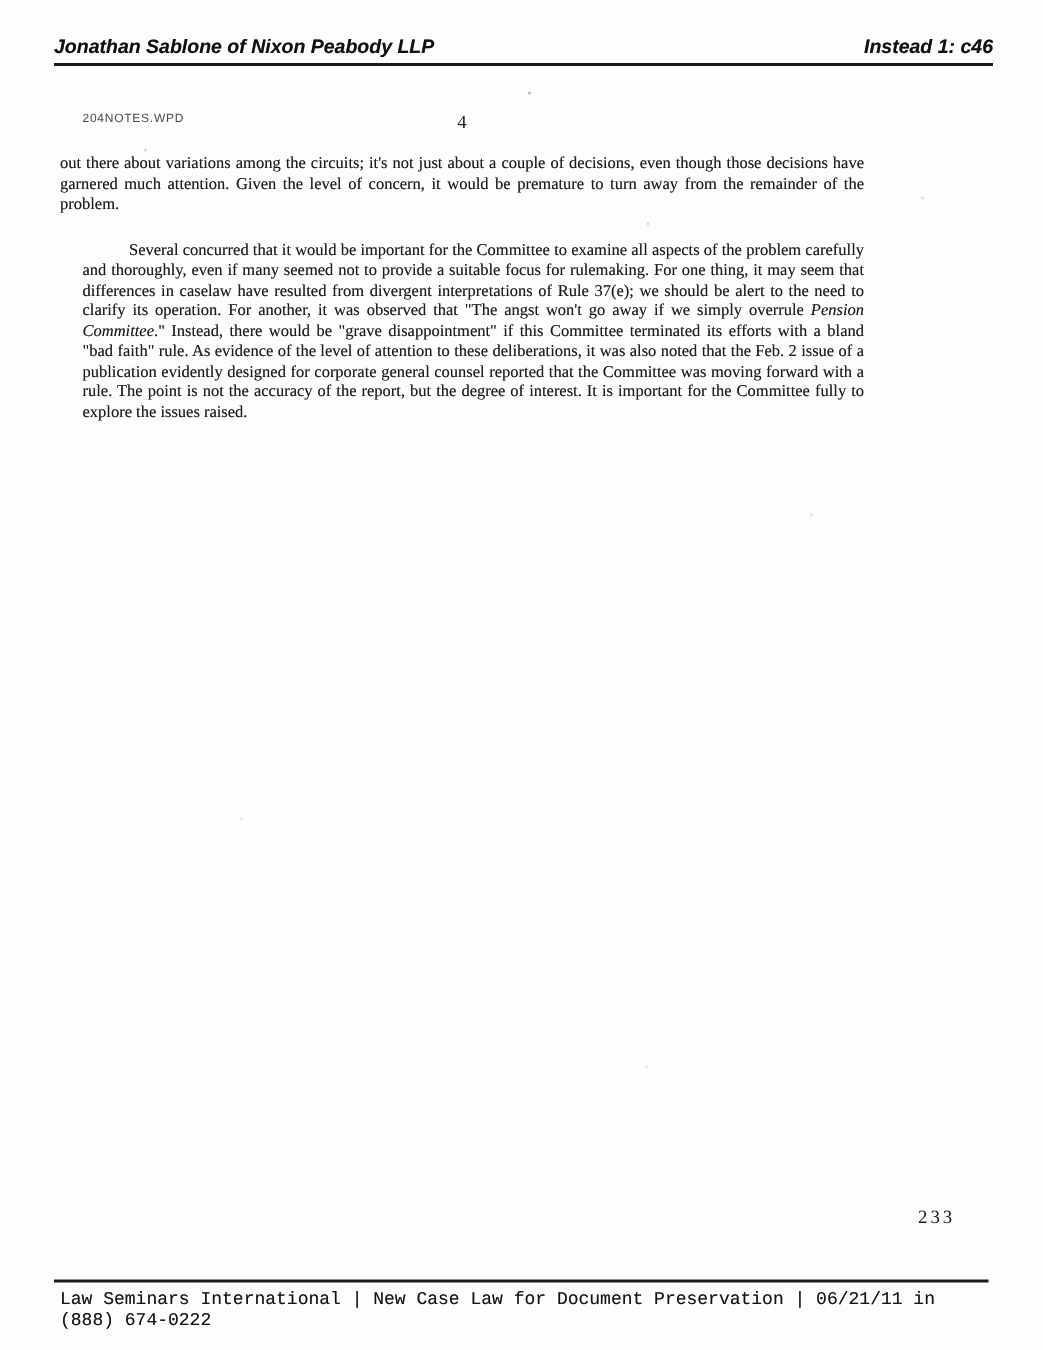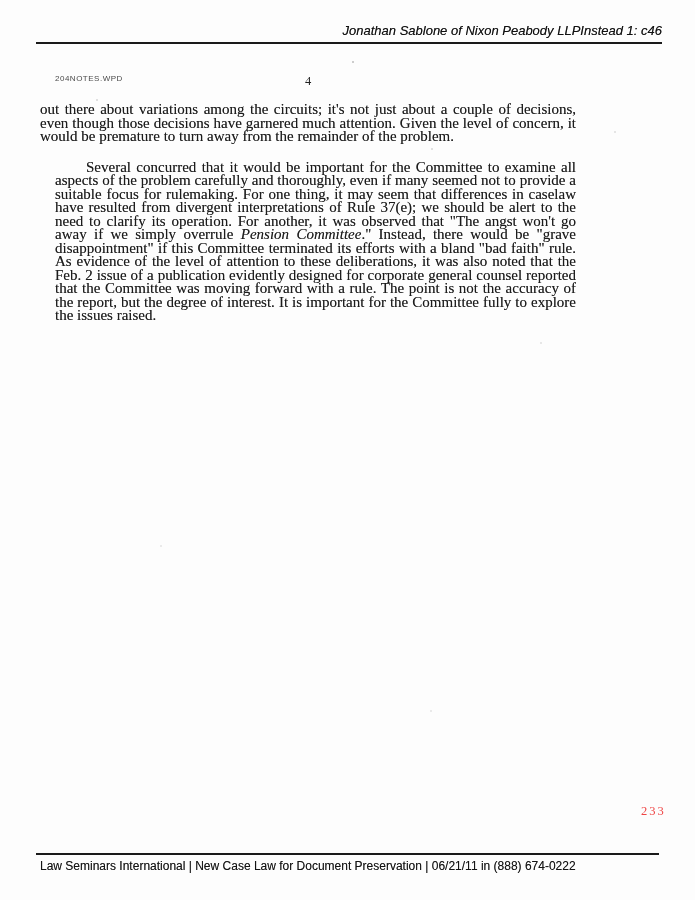--- a/index.html
+++ b/index.html
@@ -10,25 +10,25 @@
     background: #fdfdfd;
     overflow: hidden;
     color: #1c1c1c;
   }
   .header {
     position: absolute;
     left: 36px;
     right: 33px;
     top: 23px;
     display: flex;
-    justify-content: flex-end;
+    justify-content: space-between;
     align-items: baseline;
     font-family: "Liberation Sans", sans-serif;
     font-size: 13px;
-    font-weight: normal;
+    font-weight: bold;
     font-style: italic;
     color: #111;
     padding-bottom: 4px;
     border-bottom: 2.5px solid #1a1a1a;
     text-shadow: 0 0 0.4px rgba(0,0,0,0.55);
   }
   .file-label {
     position: absolute;
     left: 55px;
     top: 74px;
@@ -46,48 +46,47 @@
     font-family: "Liberation Serif", serif;
     font-size: 12.5px;
     color: #222;
   }
   .doc-body {
     position: absolute;
     left: 40px;
     top: 103px;
     width: 536px;
     font-family: "Liberation Serif", serif;
-    font-size: 15px;
+    font-size: 11px;
     line-height: 13.5px;
     text-align: justify;
     color: #1c1c1c;
     text-shadow: 0 0 0.4px rgba(0,0,0,0.5);
   }
   .para { margin: 0; }
   .para-2 { margin-top: 17px; text-indent: 31px; margin-left: 15px; }
   .case-italic { font-style: italic; }
   .page-num-bottom {
     position: absolute;
     left: 612px;
     top: 804px;
     font-family: "Liberation Serif", serif;
     font-size: 12.5px;
     letter-spacing: 2px;
-    color: #ef4444;
-    margin-left: 29px;
+    color: #0f172a;
   }
   .footer {
     position: absolute;
     left: 36px;
     right: 36px;
     top: 853px;
     border-top: 2.5px solid #1a1a1a;
     padding-top: 4px;
     padding-left: 4px;
-    font-family: Liberation Sans, sans-serif;
+    font-family: Liberation Mono, monospace;
     font-size: 12px;
     color: #141414;
     text-shadow: 0 0 0.4px rgba(0,0,0,0.45);
   }
   .speck {
     position: absolute;
     width: 2px;
     height: 2px;
     border-radius: 50%;
     background: #bdbdbd;

